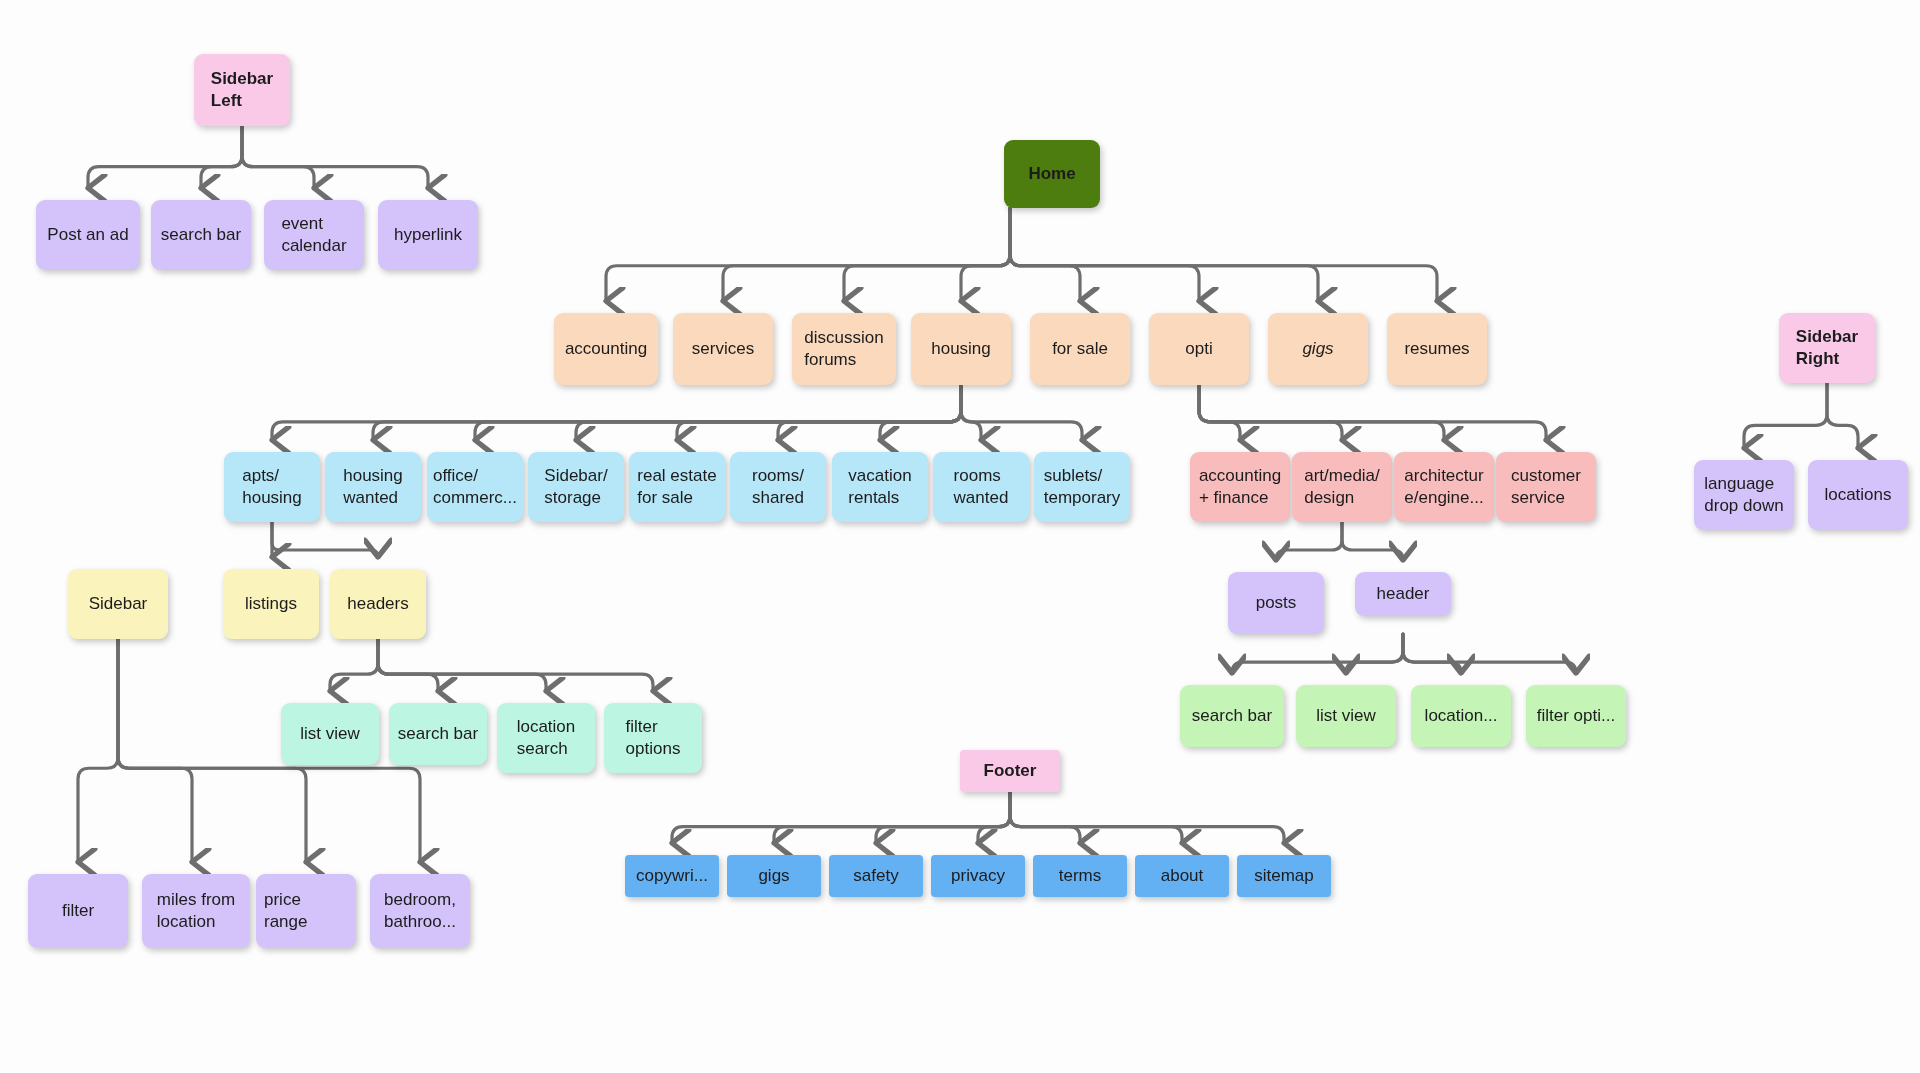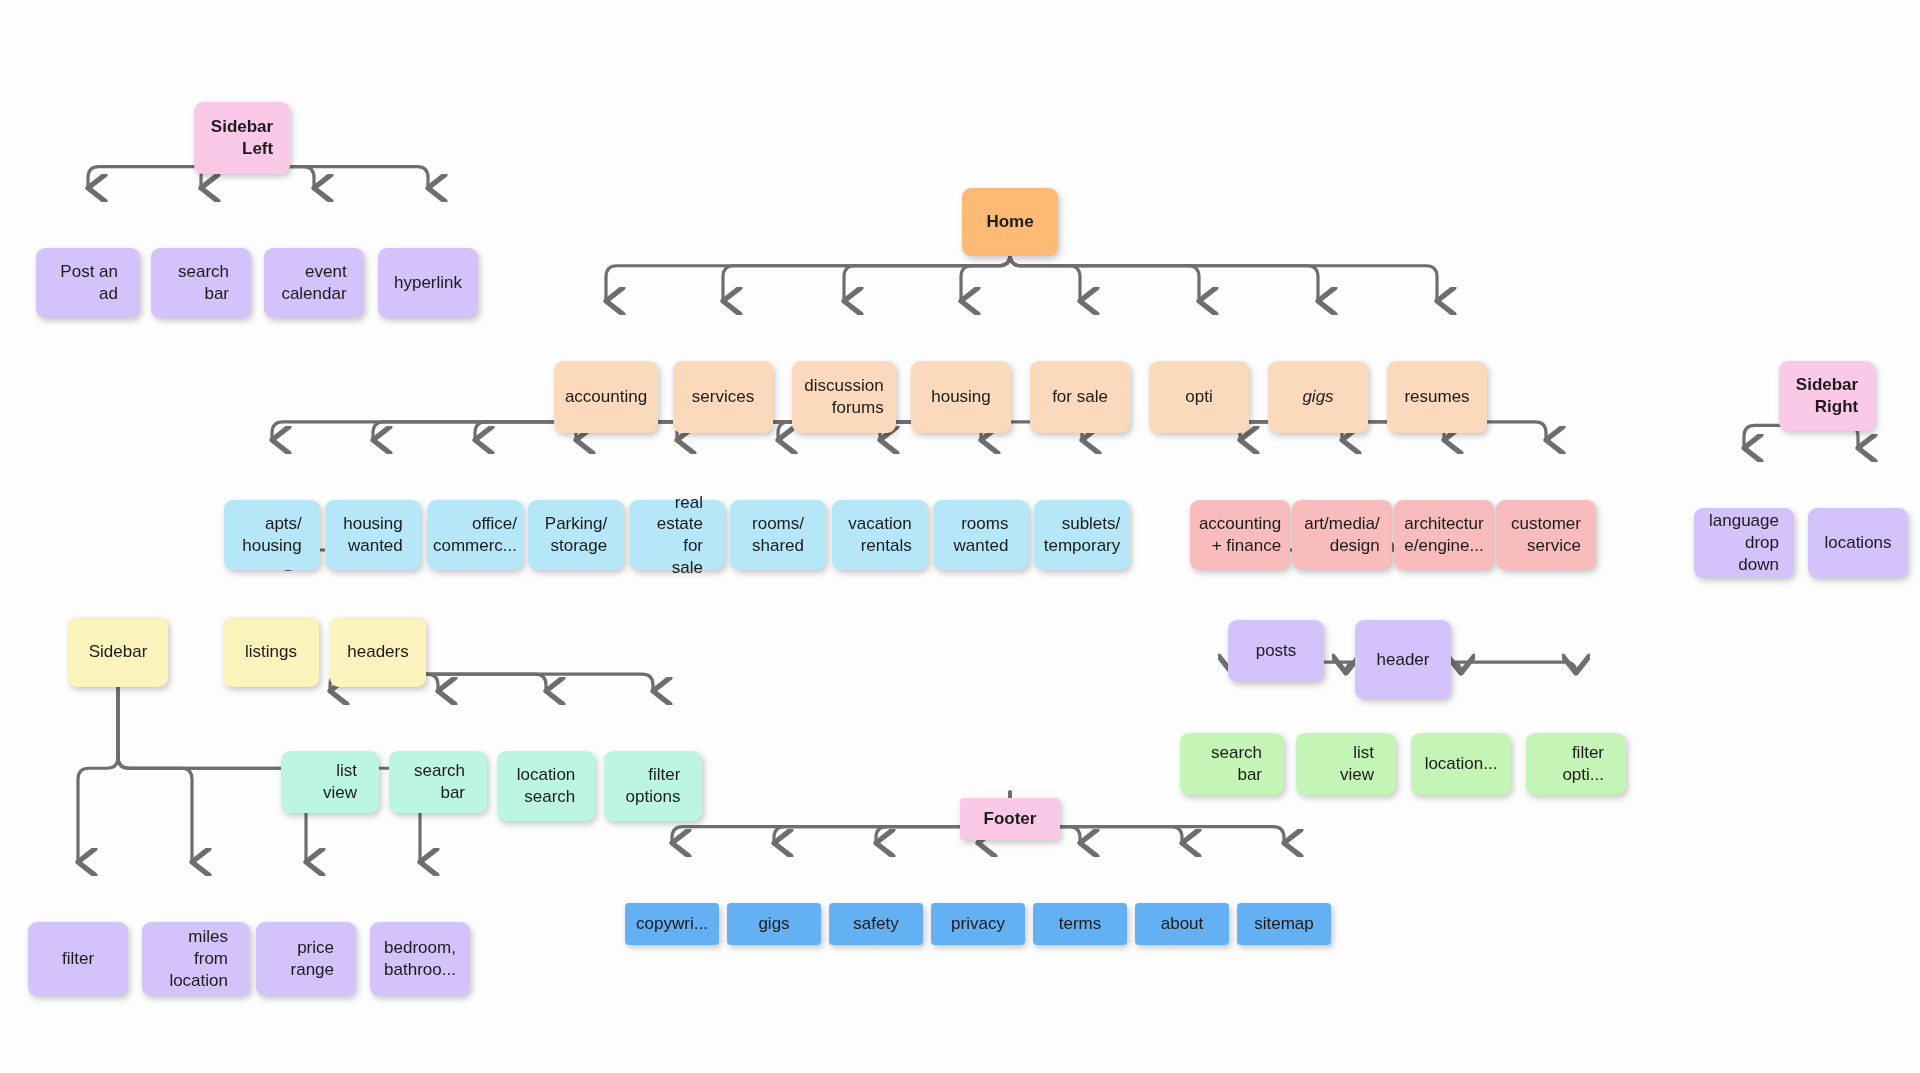--- a/index.html
+++ b/index.html
@@ -19,30 +19,29 @@
     position: absolute;
     top: 0; left: 0;
     width: 1920px; height: 1073px;
     pointer-events: none;
   }
   .node {
     position: absolute;
     display: flex;
     align-items: center;
     justify-content: center;
-    text-align: right;
+    text-align: left;
     border-radius: 9px;
     box-shadow: 2px 3px 6px rgba(0,0,0,0.22);
     color: #1c1c1c;
     font-size: 17px;
     line-height: 1.28;
-    padding: 4px 22px;
+    padding: 4px 8px;
     z-index: 3;
     white-space: pre-line;
-    margin-top: 48px;
   }
   .node.root {
     font-weight: bold;
     font-size: 17px;
   }
   .node.sq { border-radius: 4px; }
 </style>
 </head>
 <body>
 
@@ -107,37 +106,37 @@
       </g>
   </svg>
   <div id="node-layer">
       <div class="node root" style="left: 194px; top: 54px; width: 96px; height: 72px; background: rgb(251, 201, 232);">Sidebar
 Left</div>
       <div class="node" style="left: 36px; top: 200px; width: 104px; height: 70px; background: rgb(212, 194, 251);">Post an ad</div>
       <div class="node" style="left: 151px; top: 200px; width: 100px; height: 70px; background: rgb(212, 194, 251);">search bar</div>
       <div class="node" style="left: 264px; top: 200px; width: 100px; height: 70px; background: rgb(212, 194, 251);">event
 calendar</div>
       <div class="node" style="left: 378px; top: 200px; width: 100px; height: 70px; background: rgb(212, 194, 251);">hyperlink</div>
-      <div class="node root" style="left: 962px; top: 140px; width: 96px; height: 68px; background: #fdba74;">Home</div>
+      <div class="node root" style="left: 1004px; top: 140px; width: 96px; height: 68px; background: #4d7c0f;">Home</div>
       <div class="node" style="left: 554px; top: 313px; width: 104px; height: 72px; background: rgb(251, 217, 188);">accounting</div>
       <div class="node" style="left: 673px; top: 313px; width: 100px; height: 72px; background: rgb(251, 217, 188);">services</div>
       <div class="node" style="left: 792px; top: 313px; width: 104px; height: 72px; background: rgb(251, 217, 188);">discussion
 forums</div>
       <div class="node" style="left: 911px; top: 313px; width: 100px; height: 72px; background: rgb(251, 217, 188);">housing</div>
       <div class="node" style="left: 1030px; top: 313px; width: 100px; height: 72px; background: rgb(251, 217, 188);">for sale</div>
       <div class="node" style="left: 1149px; top: 313px; width: 100px; height: 72px; background: rgb(251, 217, 188);">opti</div>
       <div class="node" style="left: 1268px; top: 313px; width: 100px; height: 72px; background: rgb(251, 217, 188); font-style: italic;">gigs</div>
       <div class="node" style="left: 1387px; top: 313px; width: 100px; height: 72px; background: rgb(251, 217, 188);">resumes</div>
       <div class="node" style="left: 224px; top: 452px; width: 96px; height: 70px; background: rgb(181, 231, 248);">apts/
 housing</div>
       <div class="node" style="left: 325px; top: 452px; width: 96px; height: 70px; background: rgb(181, 231, 248);">housing
 wanted</div>
       <div class="node" style="left: 427px; top: 452px; width: 96px; height: 70px; background: rgb(181, 231, 248);">office/
 commerc...</div>
-      <div class="node" style="left: 528px; top: 452px; width: 96px; height: 70px; background: rgb(181, 231, 248);">Parking/
+      <div class="node" style="left: 528px; top: 452px; width: 96px; height: 70px; background: rgb(181, 231, 248);">Sidebar/
 storage</div>
       <div class="node" style="left: 629px; top: 452px; width: 96px; height: 70px; background: rgb(181, 231, 248);">real estate
 for sale</div>
       <div class="node" style="left: 730px; top: 452px; width: 96px; height: 70px; background: rgb(181, 231, 248);">rooms/
 shared</div>
       <div class="node" style="left: 832px; top: 452px; width: 96px; height: 70px; background: rgb(181, 231, 248);">vacation
 rentals</div>
       <div class="node" style="left: 933px; top: 452px; width: 96px; height: 70px; background: rgb(181, 231, 248);">rooms
 wanted</div>
       <div class="node" style="left: 1034px; top: 452px; width: 96px; height: 70px; background: rgb(181, 231, 248);">sublets/
@@ -158,21 +157,21 @@
       <div class="node" style="left: 68px; top: 569px; width: 100px; height: 70px; background: rgb(251, 243, 188);">Sidebar</div>
       <div class="node" style="left: 223px; top: 569px; width: 96px; height: 70px; background: rgb(251, 243, 188);">listings</div>
       <div class="node" style="left: 330px; top: 569px; width: 96px; height: 70px; background: rgb(251, 243, 188);">headers</div>
       <div class="node" style="left: 281px; top: 703px; width: 98px; height: 62px; background: rgb(188, 246, 226);">list view</div>
       <div class="node" style="left: 389px; top: 703px; width: 98px; height: 62px; background: rgb(188, 246, 226);">search bar</div>
       <div class="node" style="left: 497px; top: 703px; width: 98px; height: 70px; background: rgb(188, 246, 226);">location
 search</div>
       <div class="node" style="left: 604px; top: 703px; width: 98px; height: 70px; background: rgb(188, 246, 226);">filter
 options</div>
       <div class="node" style="left: 1228px; top: 572px; width: 96px; height: 62px; background: rgb(212, 194, 251);">posts</div>
-      <div class="node" style="left: 1355px; top: 572px; width: 96px; height: 79px; background: rgb(212, 194, 251);">header</div>
+      <div class="node" style="left: 1355px; top: 572px; width: 96px; height: 44px; background: rgb(212, 194, 251);">header</div>
       <div class="node" style="left: 1180px; top: 685px; width: 104px; height: 62px; background: rgb(197, 245, 182);">search bar</div>
       <div class="node" style="left: 1296px; top: 685px; width: 100px; height: 62px; background: rgb(197, 245, 182);">list view</div>
       <div class="node" style="left: 1411px; top: 685px; width: 100px; height: 62px; background: rgb(197, 245, 182);">location...</div>
       <div class="node" style="left: 1526px; top: 685px; width: 100px; height: 62px; background: rgb(197, 245, 182);">filter opti...</div>
       <div class="node" style="left: 28px; top: 874px; width: 100px; height: 74px; background: rgb(212, 194, 251);">filter</div>
       <div class="node" style="left: 142px; top: 874px; width: 108px; height: 74px; background: rgb(212, 194, 251);">miles from
 location</div>
       <div class="node" style="left: 256px; top: 874px; width: 100px; height: 74px; background: rgb(212, 194, 251);">price range</div>
       <div class="node" style="left: 370px; top: 874px; width: 100px; height: 74px; background: rgb(212, 194, 251);">bedroom,
 bathroo...</div>

